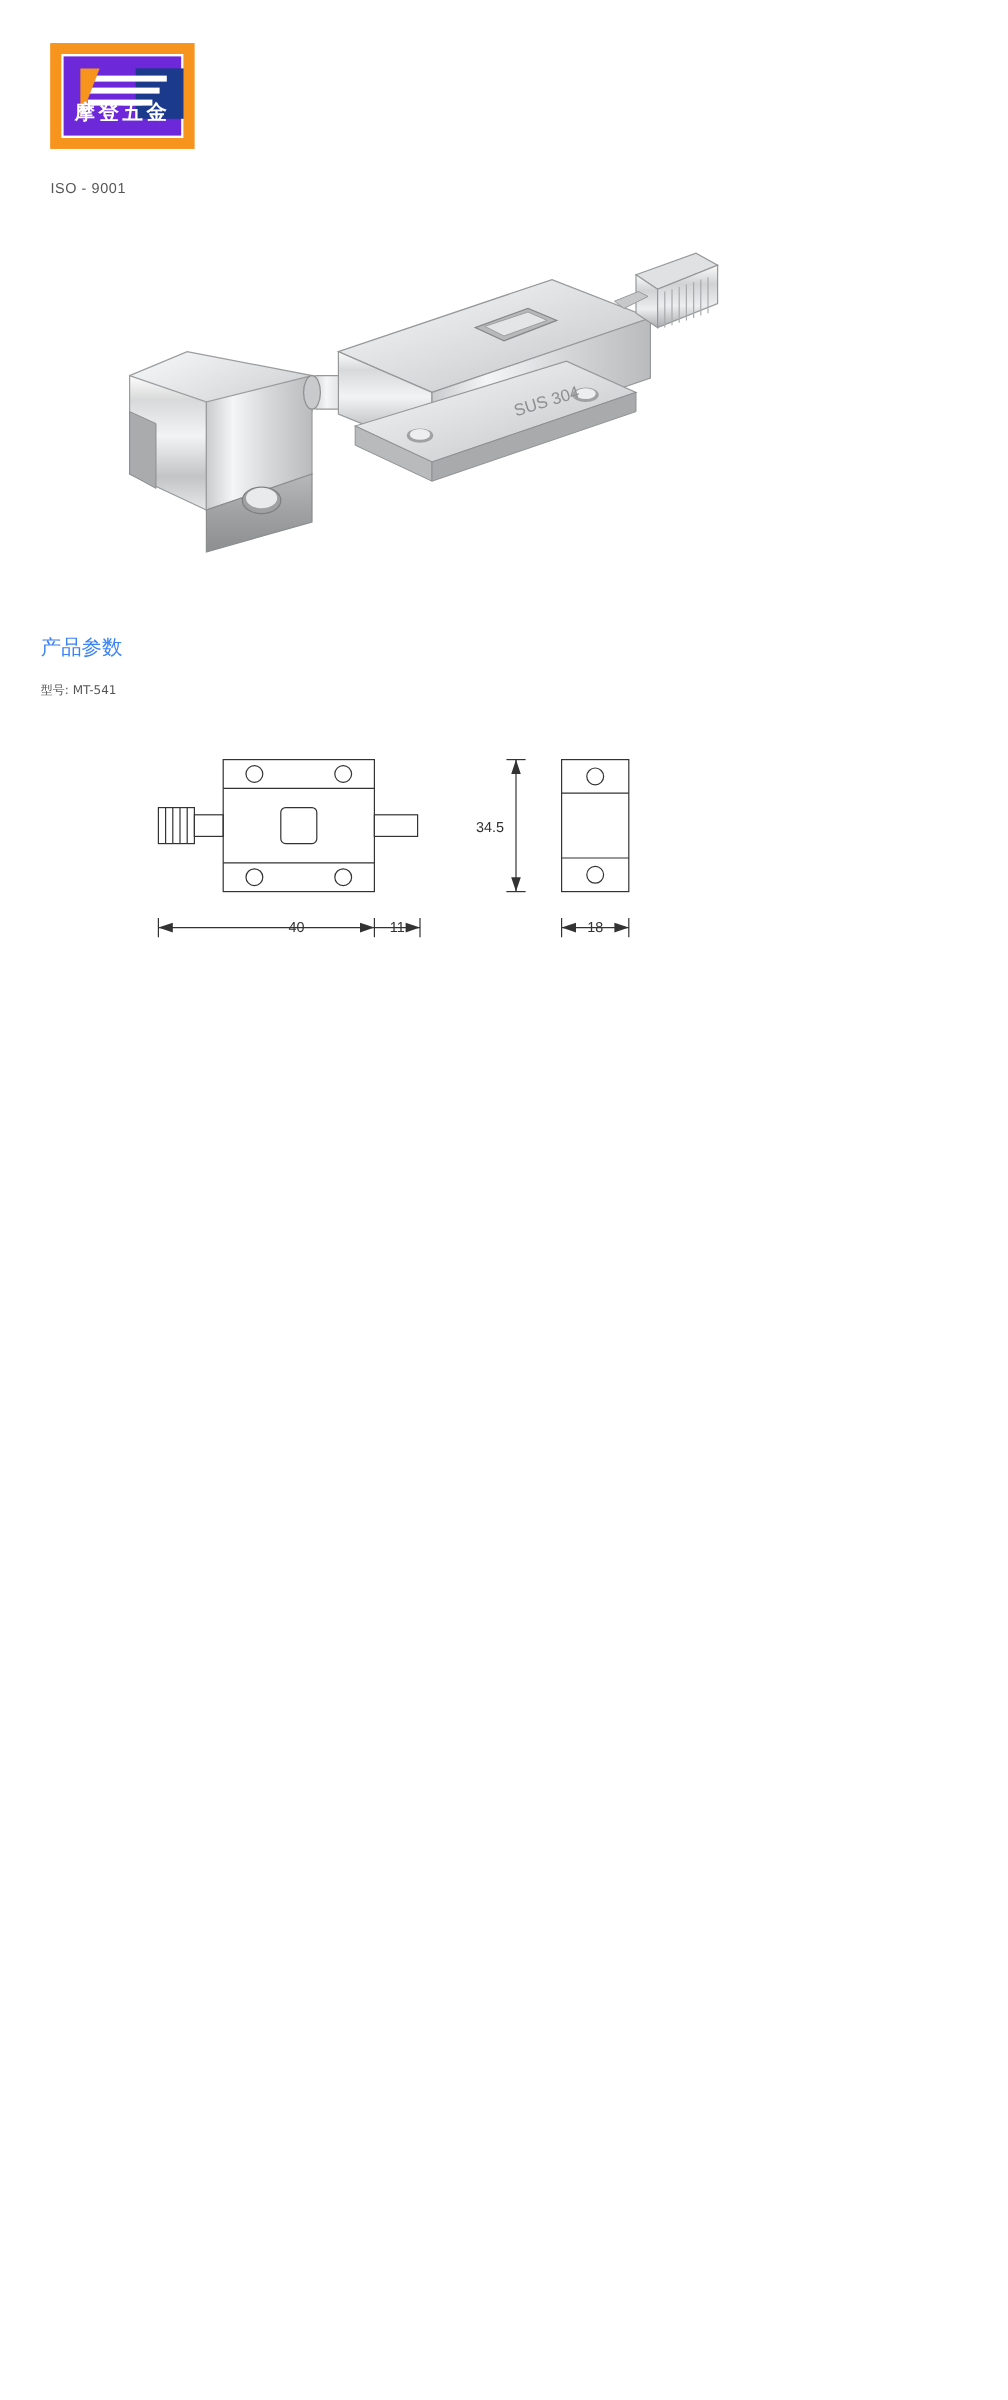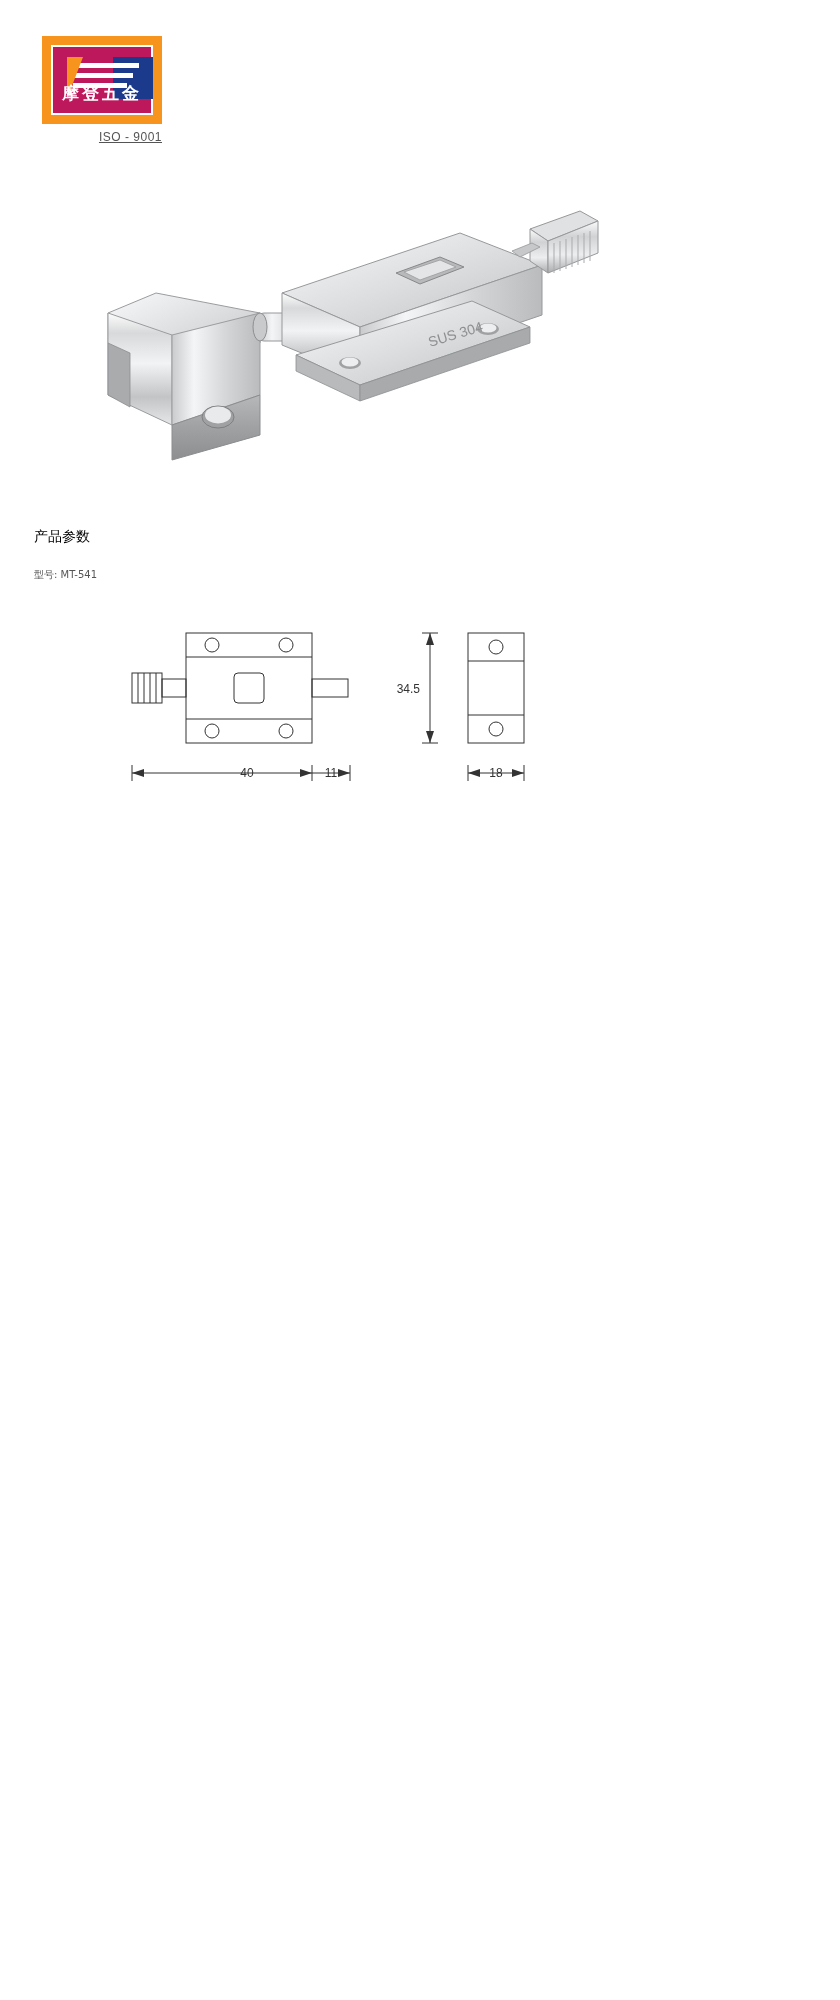--- a/index.html
+++ b/index.html
@@ -31,21 +31,21 @@
     box-sizing: border-box;
     position: relative;
     overflow: hidden;
   }
   .logo-inner {
     position: absolute;
     left: 6px;
     top: 6px;
     right: 6px;
     bottom: 6px;
-    background: #be185d;
+    background: #6d28d9;
     border: 2px solid #ffffff;
     box-sizing: border-box;
   }
   .logo-mark {
     position: absolute;
     left: 14px;
     top: 10px;
     width: 86px;
     height: 42px;
   }
@@ -81,45 +81,44 @@
     right: 0;
     bottom: 8px;
     text-align: center;
     color: #ffffff;
     font-size: 17px;
     letter-spacing: 3px;
     font-family: "DejaVu Sans", sans-serif;
     font-weight: bold;
   }
   .iso-text {
-    margin-top: 6px;
+    margin-top: 26px;
     width: 120px;
-    text-align: right;
+    text-align: left;
     font-size: 12px;
     color: #555;
     letter-spacing: 0.5px;
-    text-decoration: underline;
   }
 
   
   .photo-wrap {
     position: absolute;
     left: 60px;
     top: 195px;
     width: 560px;
     height: 300px;
   }
 
   
   .section-title {
     position: absolute;
     left: 34px;
     top: 528px;
-    font-size: 14px;
-    color: #000000;
+    font-size: 17px;
+    color: #3b82f6;
     font-family: Liberation Serif, serif;
   }
   .model-line {
     position: absolute;
     left: 34px;
     top: 568px;
     font-size: 10px;
     color: #555;
     font-family: "DejaVu Sans", sans-serif;
   }

